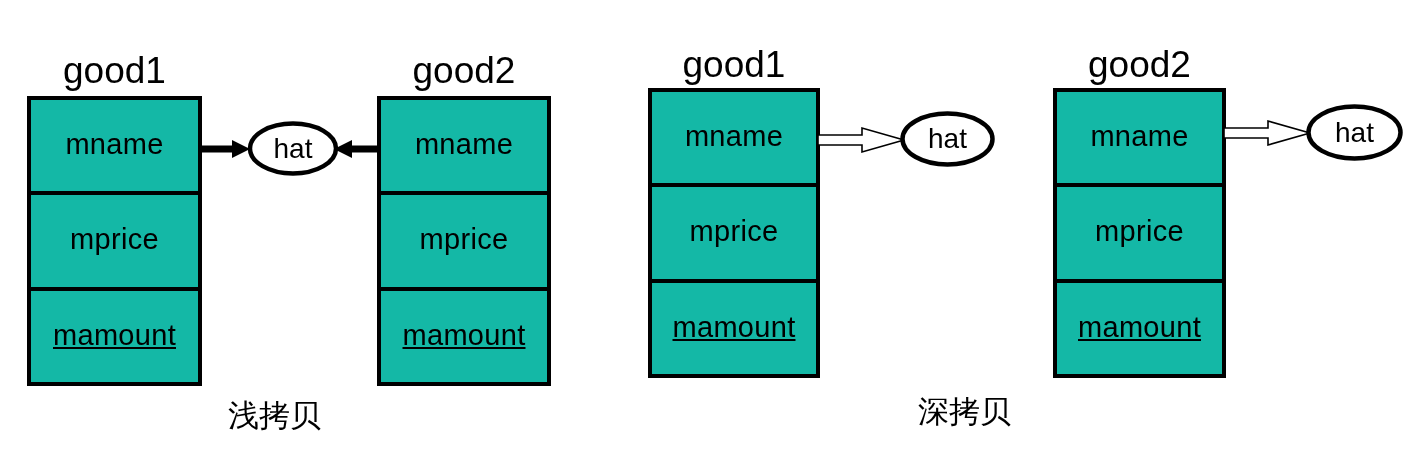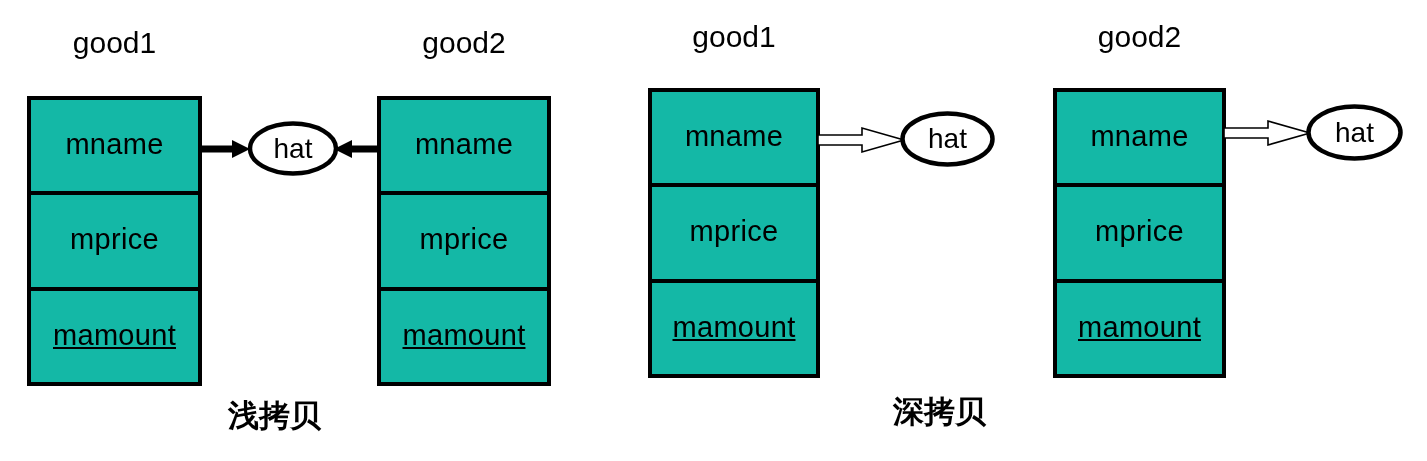--- a/index.html
+++ b/index.html
@@ -33,34 +33,34 @@
     white-space:nowrap;
   }
   .struct-row:last-child{border-bottom:none;text-decoration:underline;}
 
   
   .struct-row span{display:block;transform:translateY(-1px);}
 
   
   .box-title{
     position:absolute;
-    font-size:30px;
+    font-size:37px;
     line-height:1;
     white-space:nowrap;
     text-align:center;
+    margin-top:24px;
   }
 
   
   .caption{
     position:absolute;
     font-size:31px;
     line-height:1;
     white-space:nowrap;
     font-family:"DejaVu Sans","Liberation Sans",sans-serif;
-    font-weight:bold;
   }
 
   
   .ellipse-node{position:absolute;}
   .ellipse-node svg{display:block;overflow:visible;}
   .ellipse-label{
     position:absolute;
     left:0;top:0;width:100%;height:100%;
     display:flex;align-items:center;justify-content:center;
     font-size:28px;line-height:1;white-space:nowrap;
@@ -173,15 +173,15 @@
     </svg>
   </div>
 
   <div class="ellipse-node" style="left:1305px;top:104px;width:99px;height:57px;">
     <svg width="99" height="57" viewBox="0 0 99 57">
       <ellipse cx="49.5" cy="28.5" rx="46" ry="26" fill="#fff" stroke="#000" stroke-width="4.5"></ellipse>
     </svg>
     <div class="ellipse-label">hat</div>
   </div>
 
-  <div class="caption" style="left:893px;top:396px;">深拷贝</div>
+  <div class="caption" style="left:918px;top:396px;">深拷贝</div>
 
 </div>
 
 </body></html>

